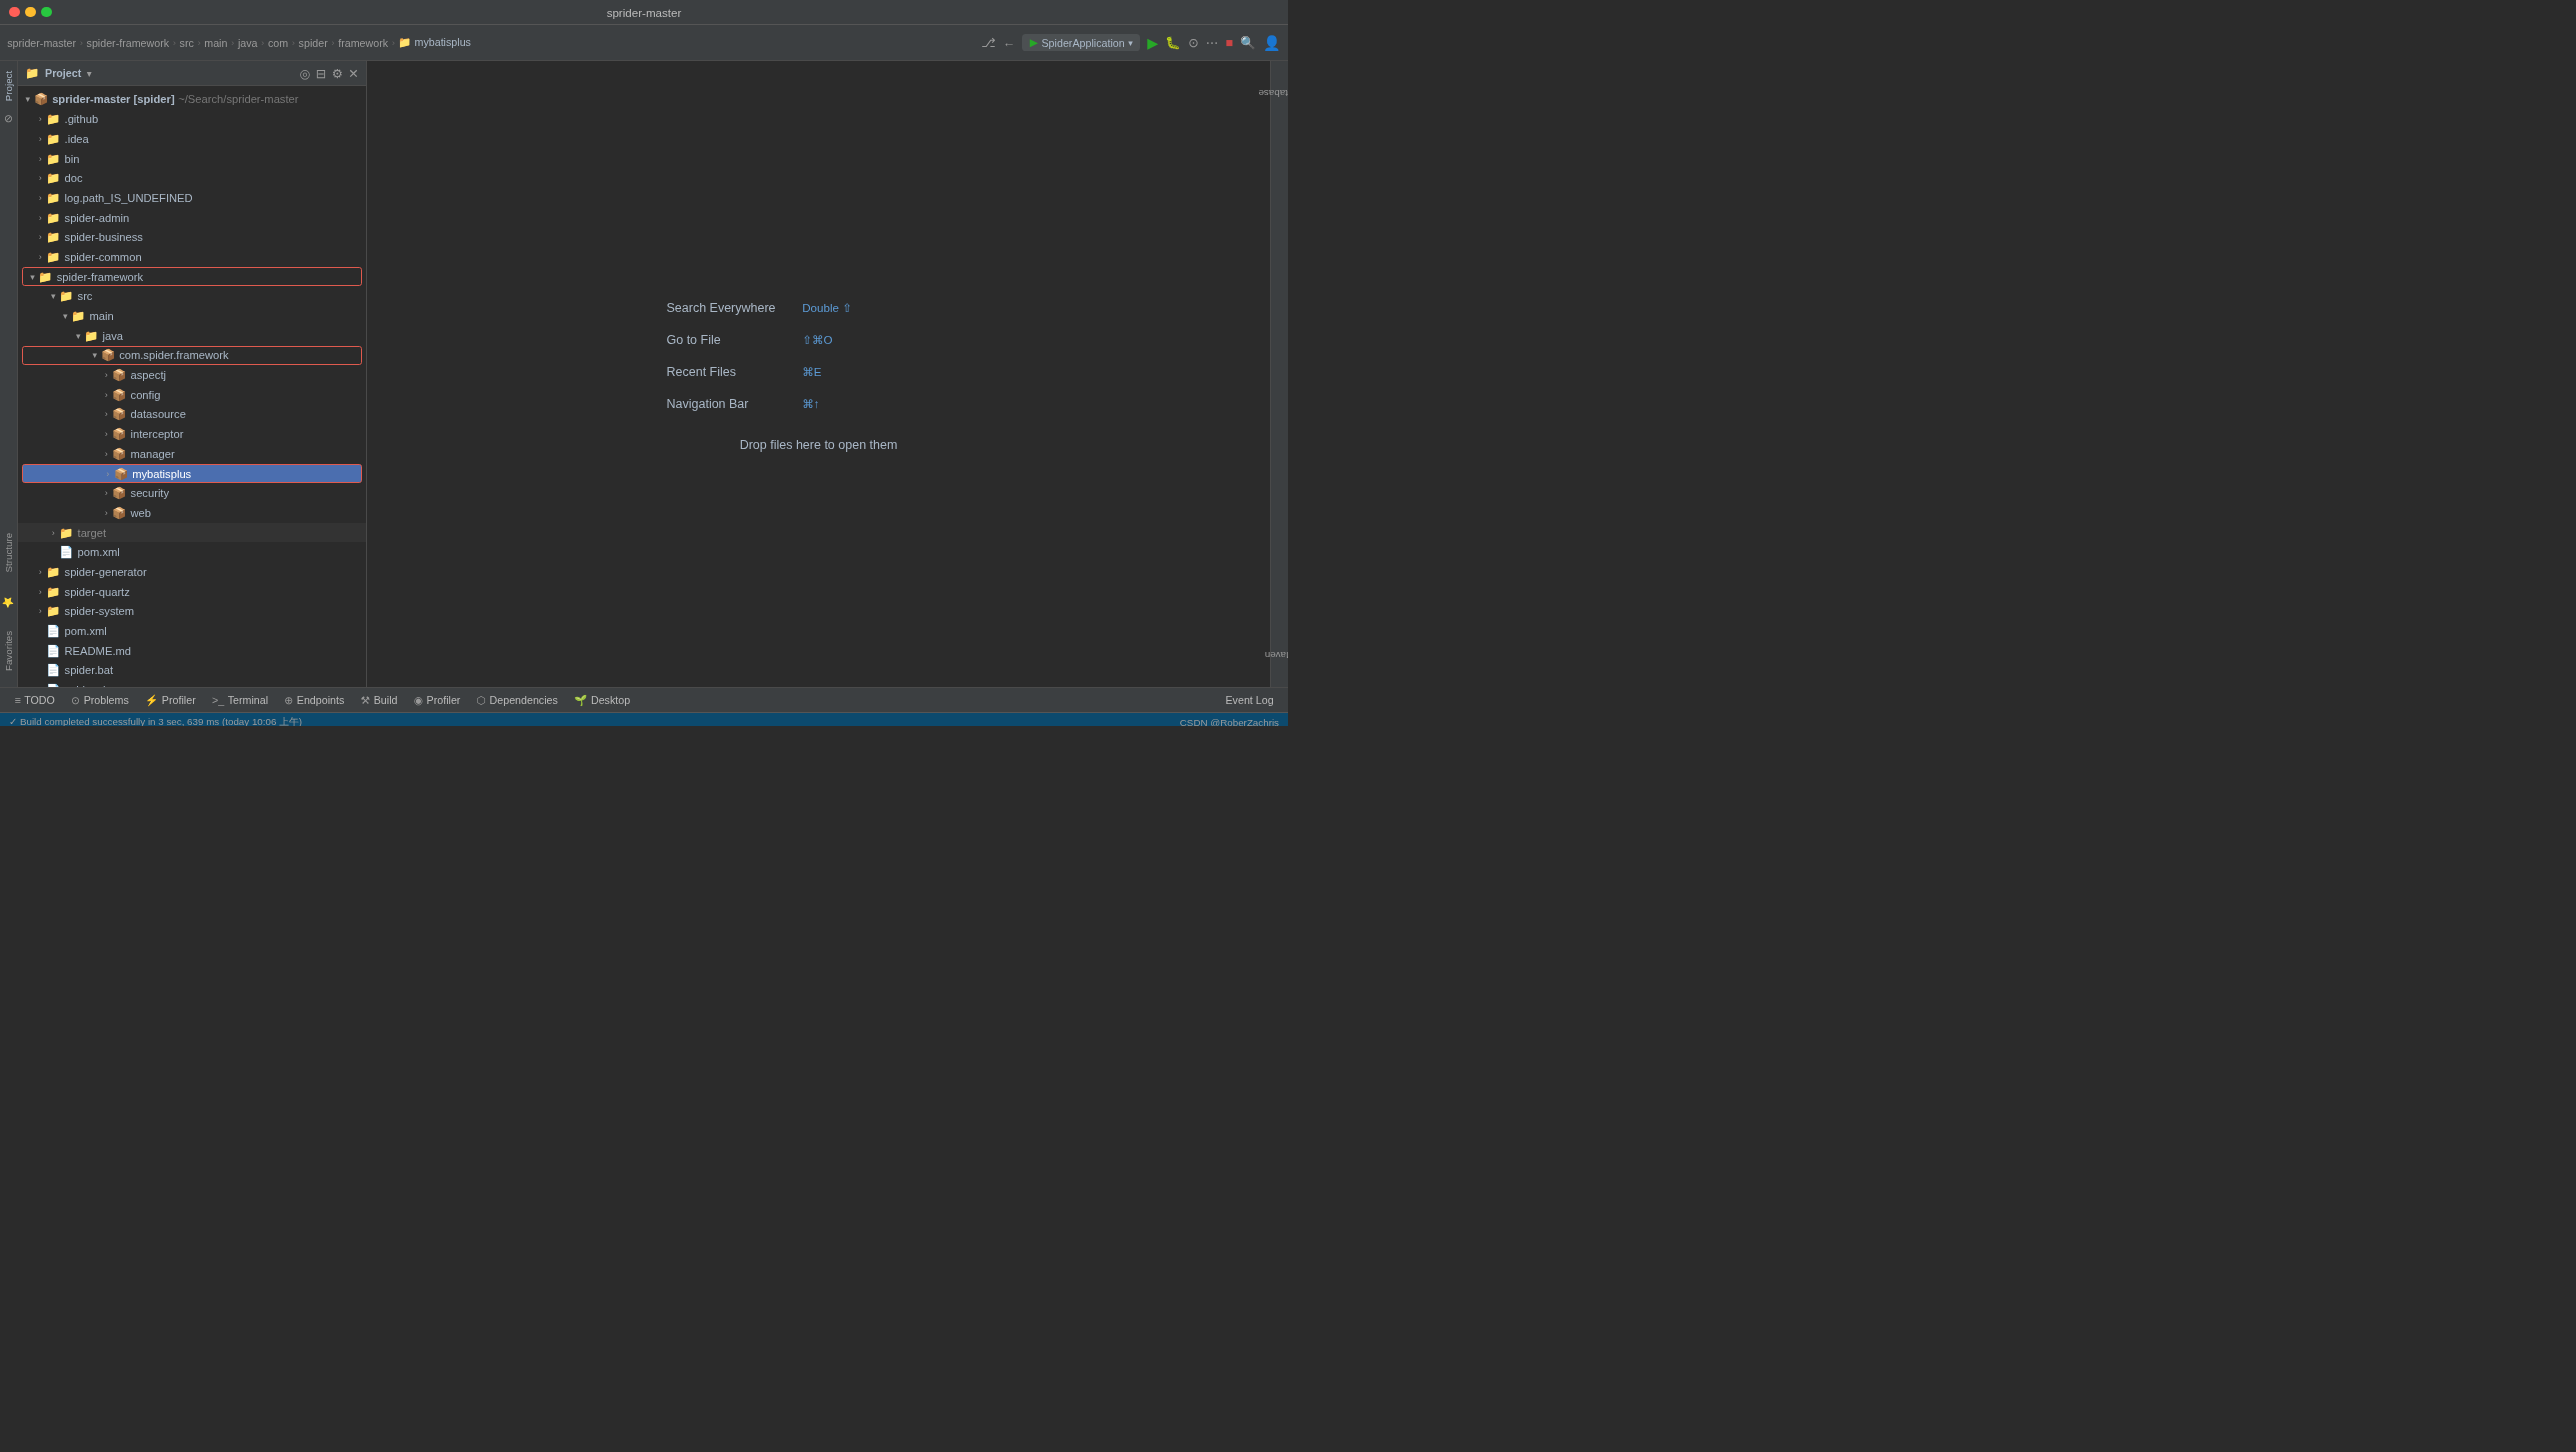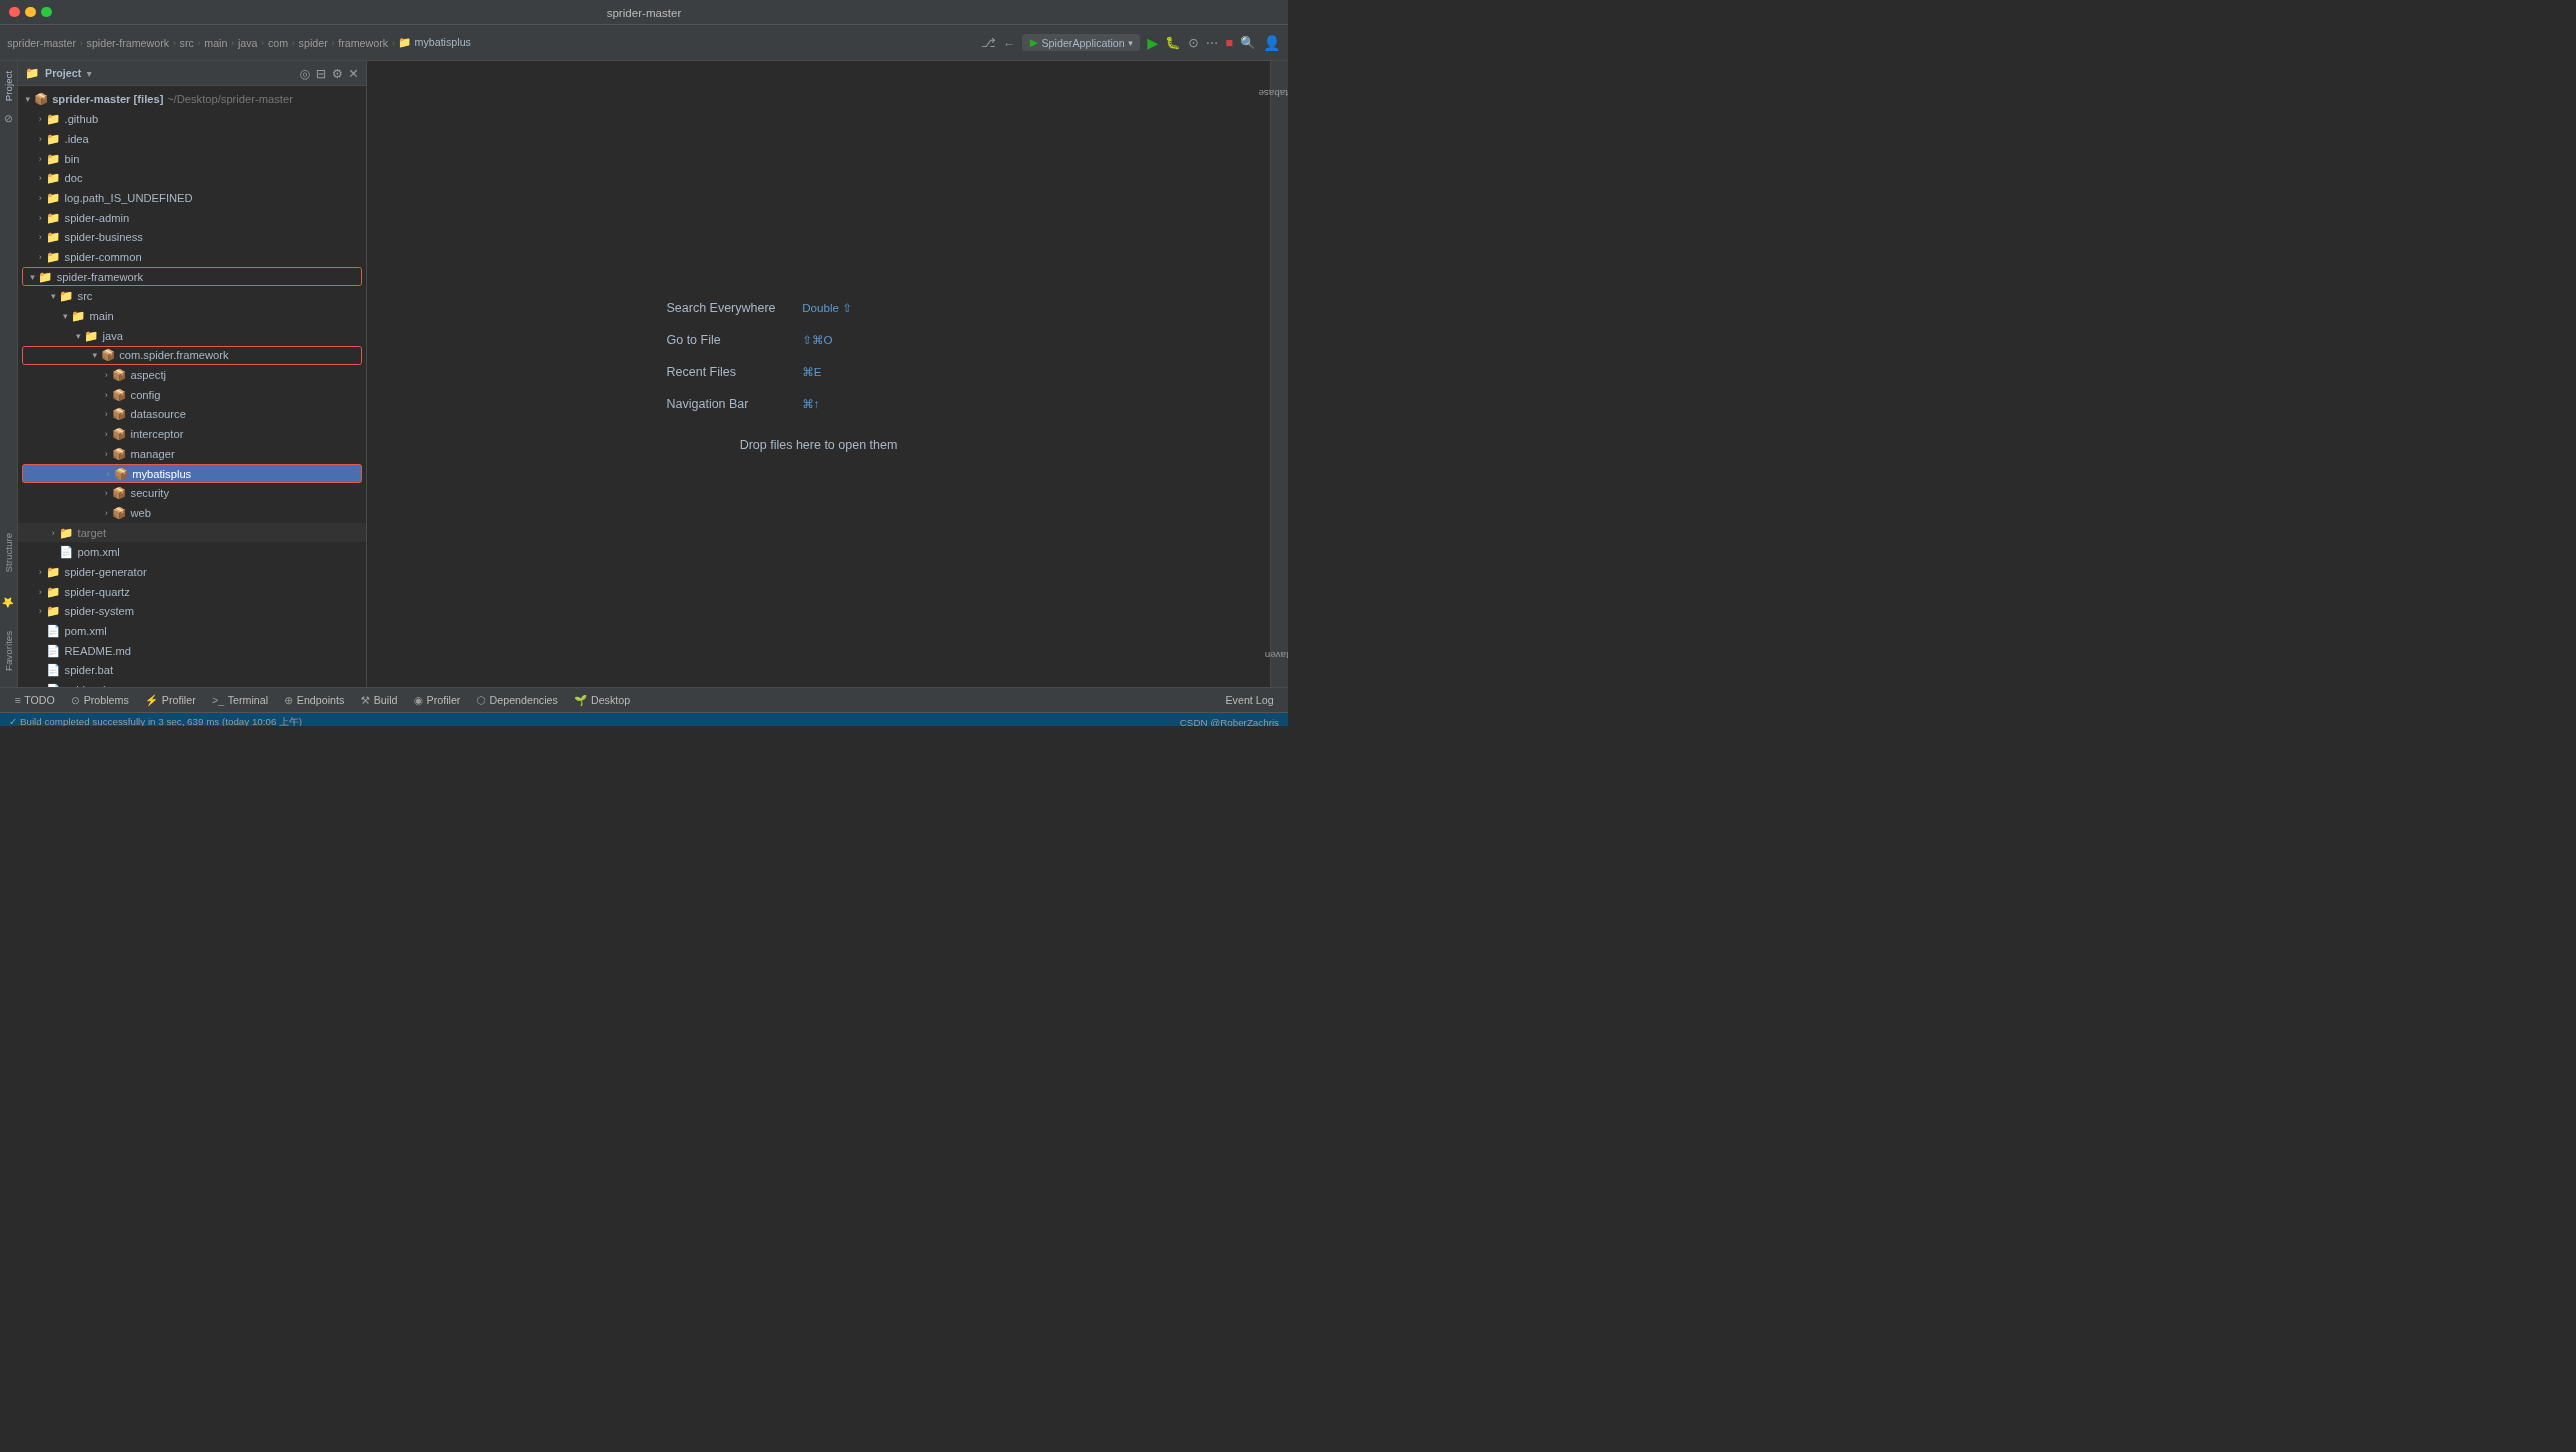--- a/index.html
+++ b/index.html
@@ -369,22 +369,22 @@
         <span>✕</span>
       </div>
     </div>
 
     <div class="project-tree">
 
       <div class="tree-item">
         <span class="tree-indent" style="width:3.6px;"></span>
         <span class="tree-arrow">▾</span>
         <span class="tree-icon folder-icon-yellow">📦</span>
-        <span style="font-weight:bold;">sprider-master [files]</span>
-        <span style="color:#777; margin-left:3.6px;">~/Desktop/sprider-master</span>
+        <span style="font-weight:bold;">sprider-master [spider]</span>
+        <span style="color:#777; margin-left:3.6px;">~/Search/sprider-master</span>
       </div>
 
       <div class="tree-item">
         <span class="tree-indent" style="width:16px;"></span>
         <span class="tree-arrow">›</span>
         <span class="tree-icon folder-icon">📁</span>
         <span>.github</span>
       </div>
 
       <div class="tree-item">

